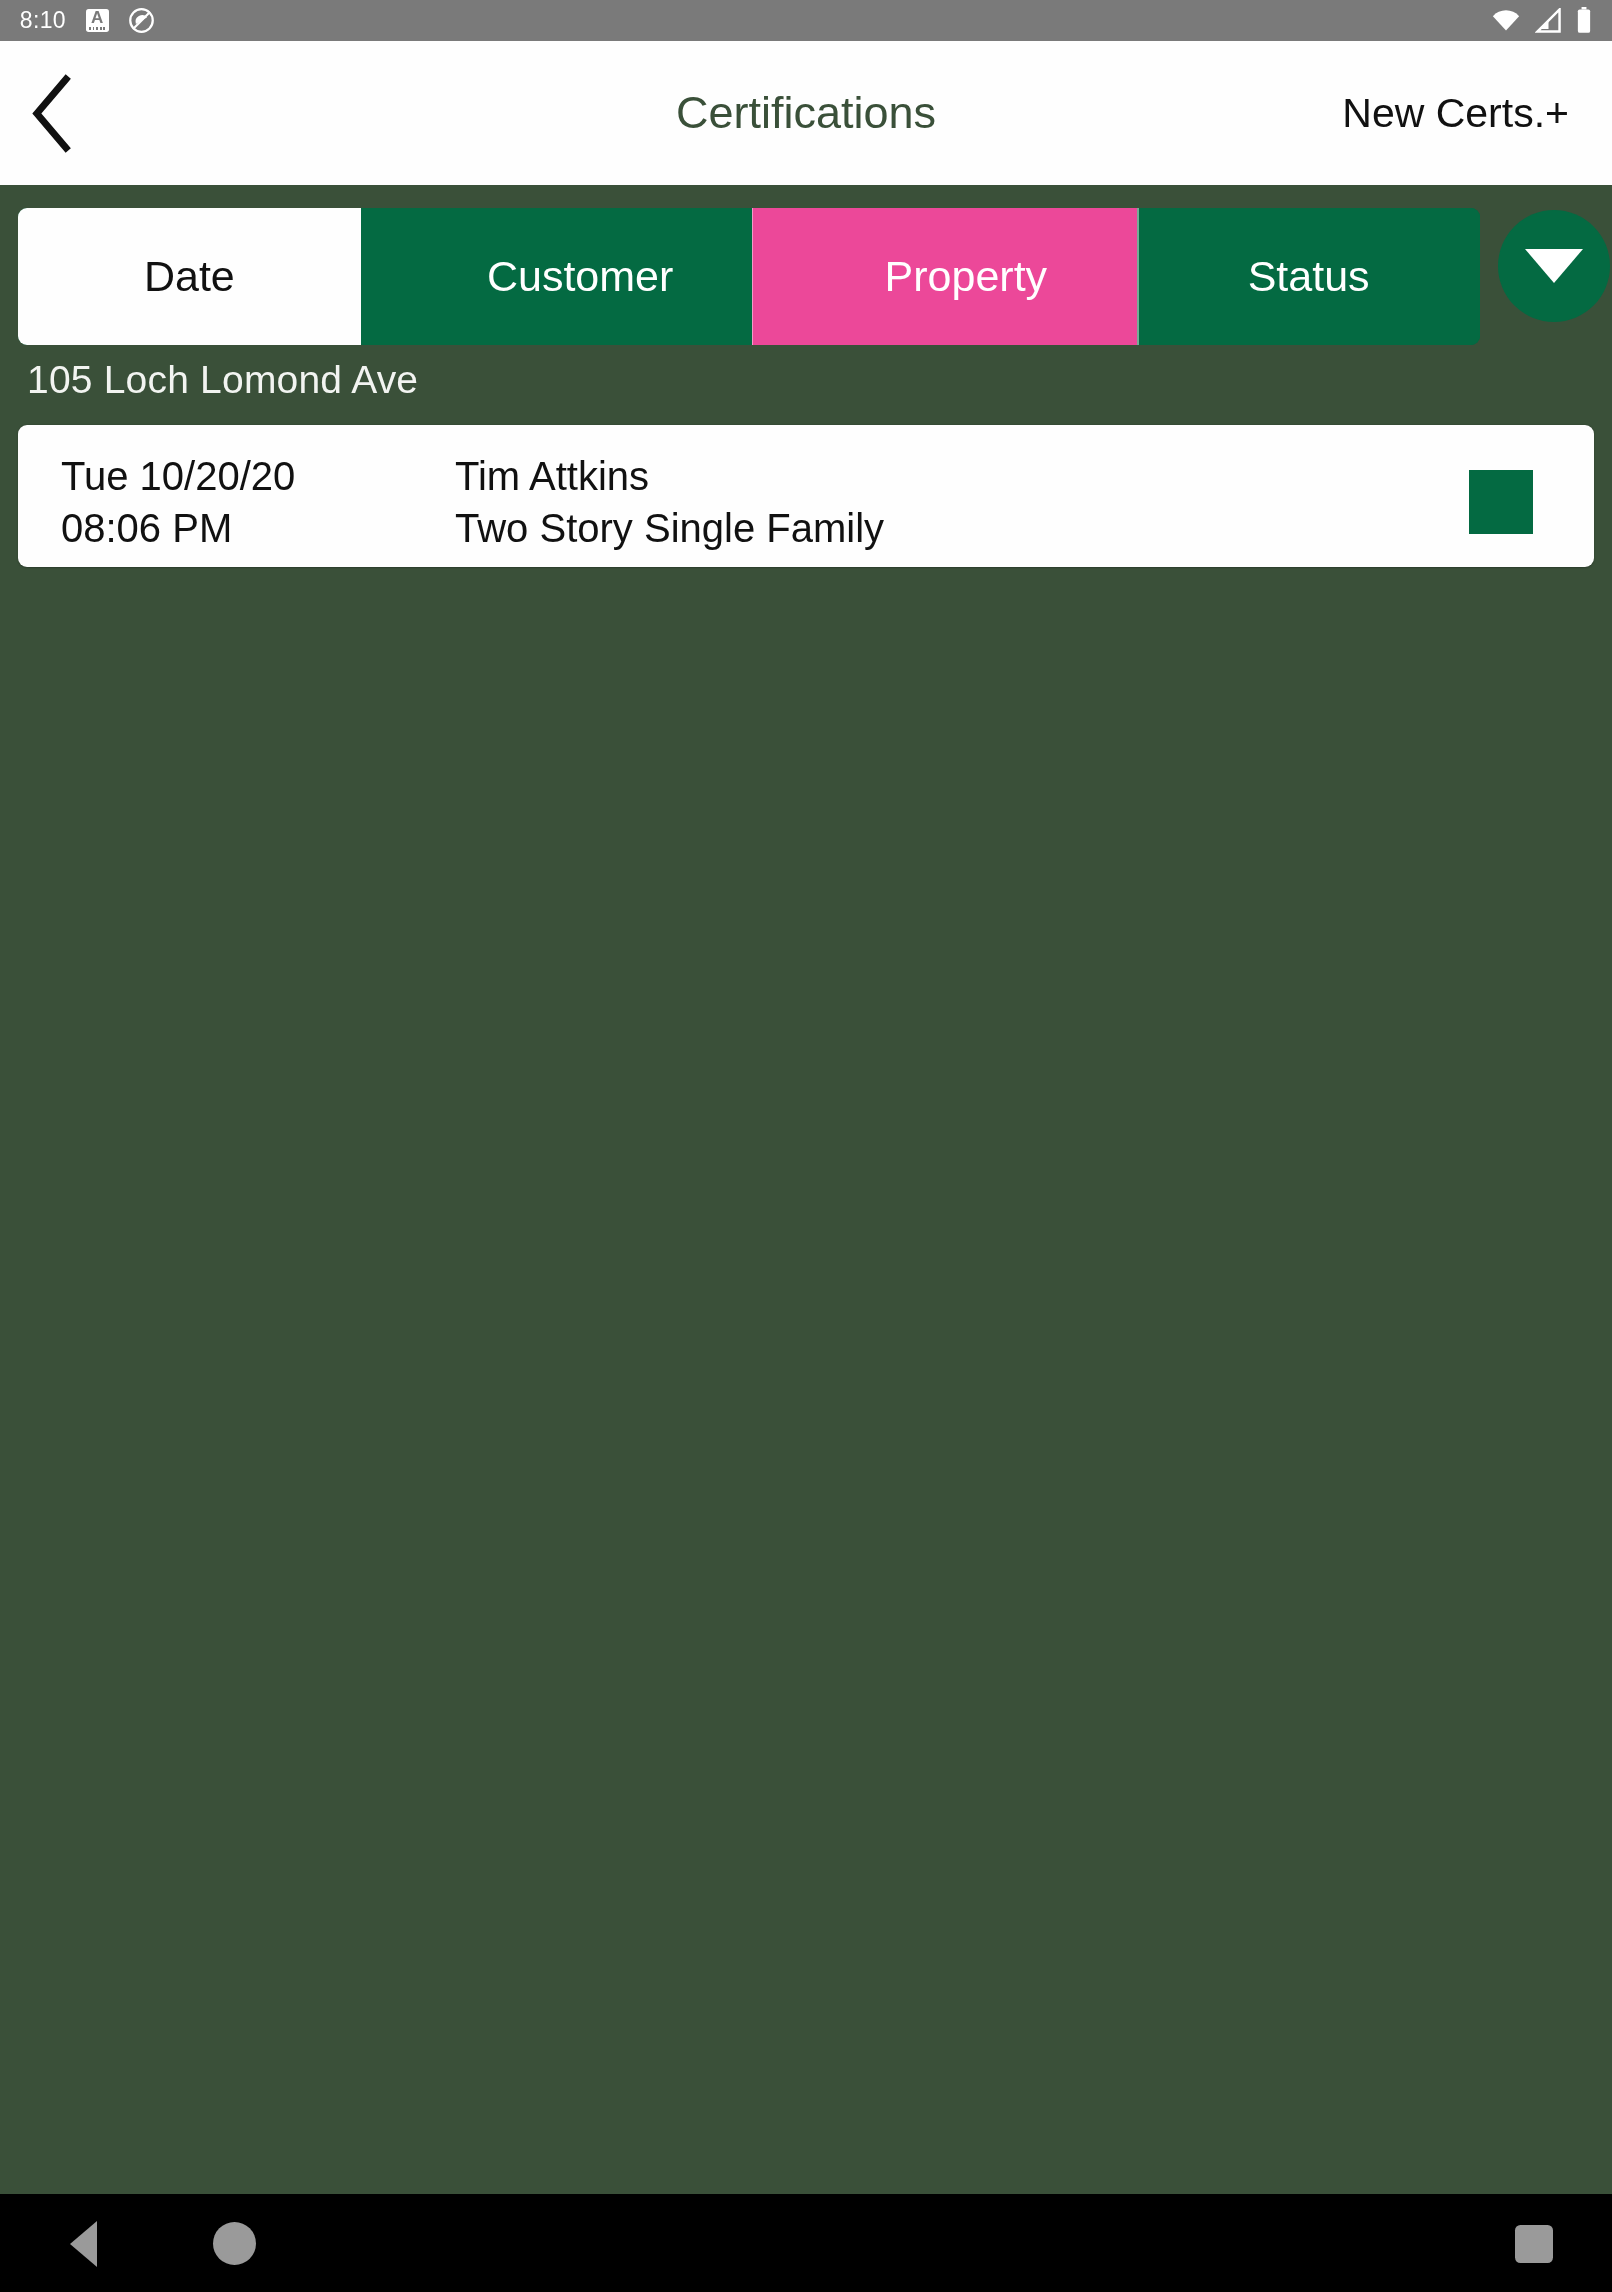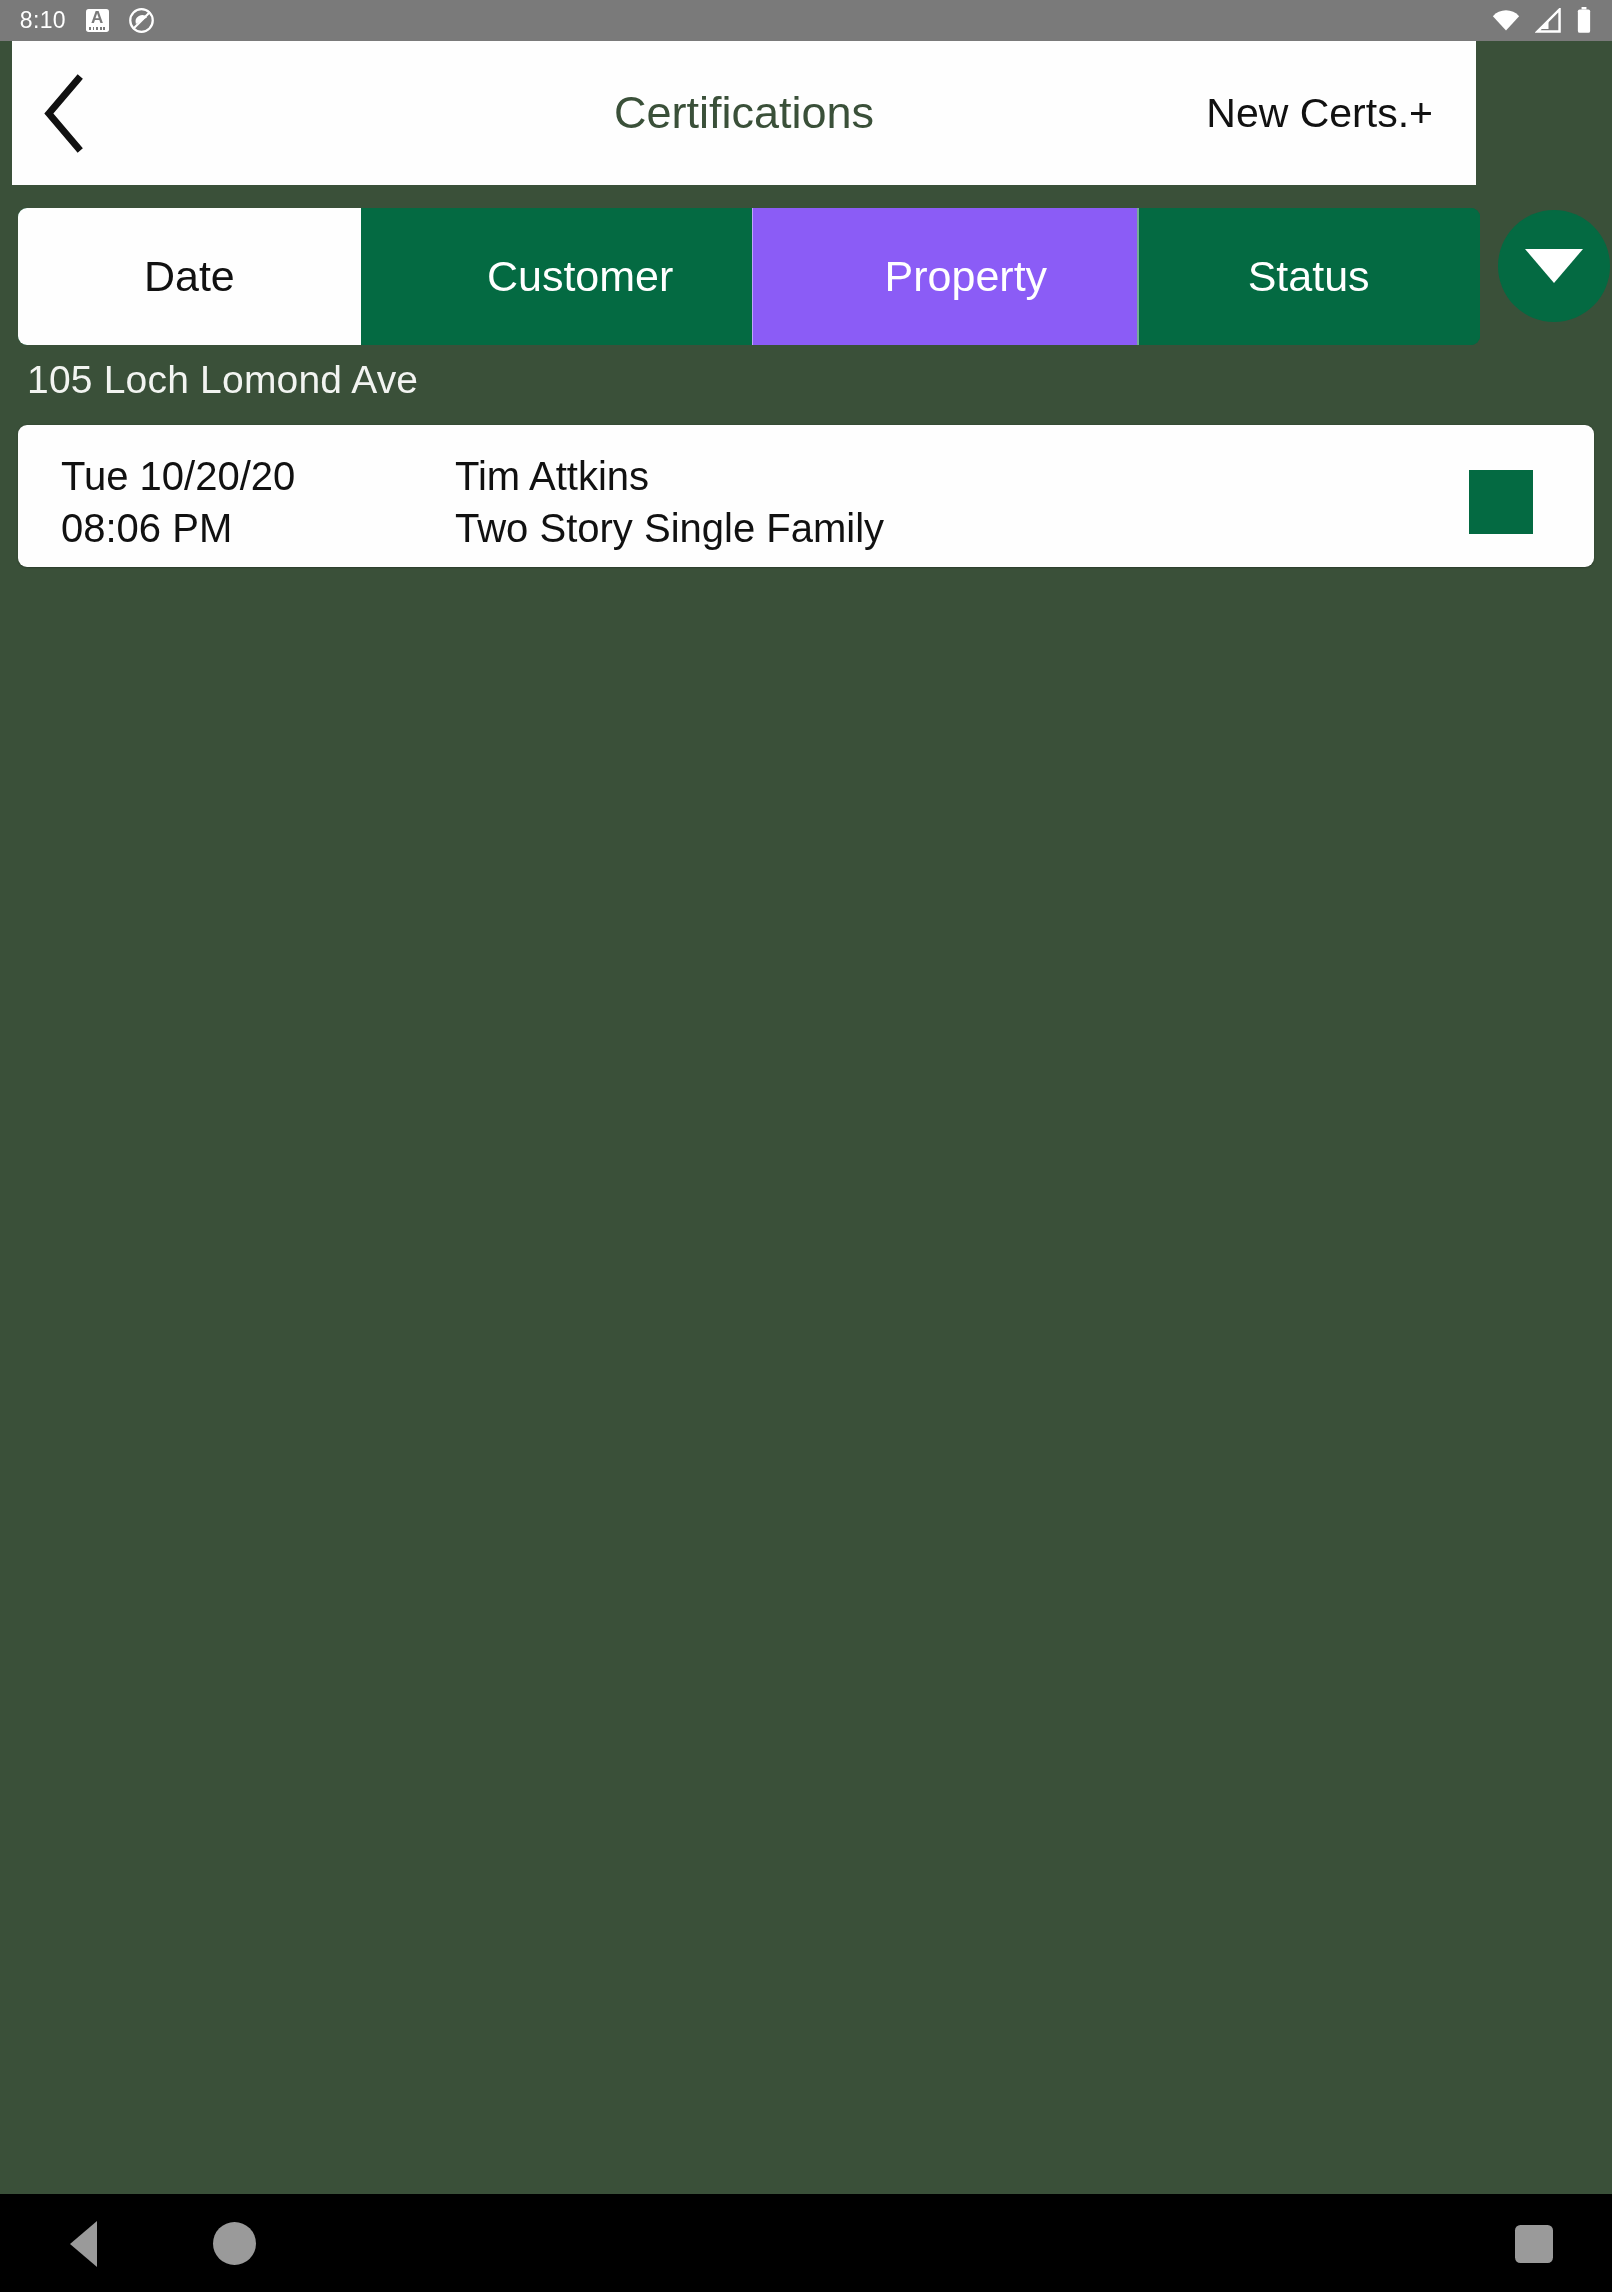--- a/index.html
+++ b/index.html
@@ -26,21 +26,21 @@
   }
   .sb-badge::after{
     content:""; position:absolute; bottom:1.8px; left:3.6px; right:3.6px; height:3.6px;
     background:repeating-linear-gradient(to right,#7a7a7a 0 1.8px,transparent 1.8px 3.6px);
   }
   .sb-right { margin-left:auto; display:flex; align-items:center; gap:14.3px; }
   .icon-svg { display:block; }
 
   
   .header {
-    position:absolute; top:41px; left:12px; width:1464px; height:146px;
+    position:absolute; top:41px; left:0; width:1612px; height:146px;
     background:#fefefe; display:flex; align-items:center;
     border-bottom:2.7px solid #3a5039;
   }
   .back-btn {
     width:107px; height:146px; display:flex; align-items:center; justify-content:center;
     cursor:pointer; background:transparent; border:none;
   }
   .page-title {
     position:absolute; left:0; right:0; text-align:center;
     color:#3a5039; font-size:45px; font-weight:400;
@@ -175,21 +175,21 @@
         </svg>
       </span>
     </div>
     <div class="page-title">Certifications</div>
     <div class="new-certs">New Certs.+</div>
   </div>
 
   <div class="tabbar" style="background: rgb(4, 106, 66);">
     <div class="tab active">Date</div>
     <div class="tab" style="background: rgb(4, 106, 66); margin-left: 48px;">Customer</div>
-    <div class="tab" style="background: #8b5cf6; padding-left: 43px;">Property</div>
+    <div class="tab" style="background: #ec4899; padding-left: 43px;">Property</div>
     <div class="tab" style="background: rgb(4, 106, 66);">Status</div>
   </div>
   <div class="tab-dropdown" style="background: rgb(4, 106, 66);">
     <span class="caret-down"></span>
   </div>
 
   <div class="section-header">105 Loch Lomond Ave</div>
 
   <div class="list">
     <div class="card">

